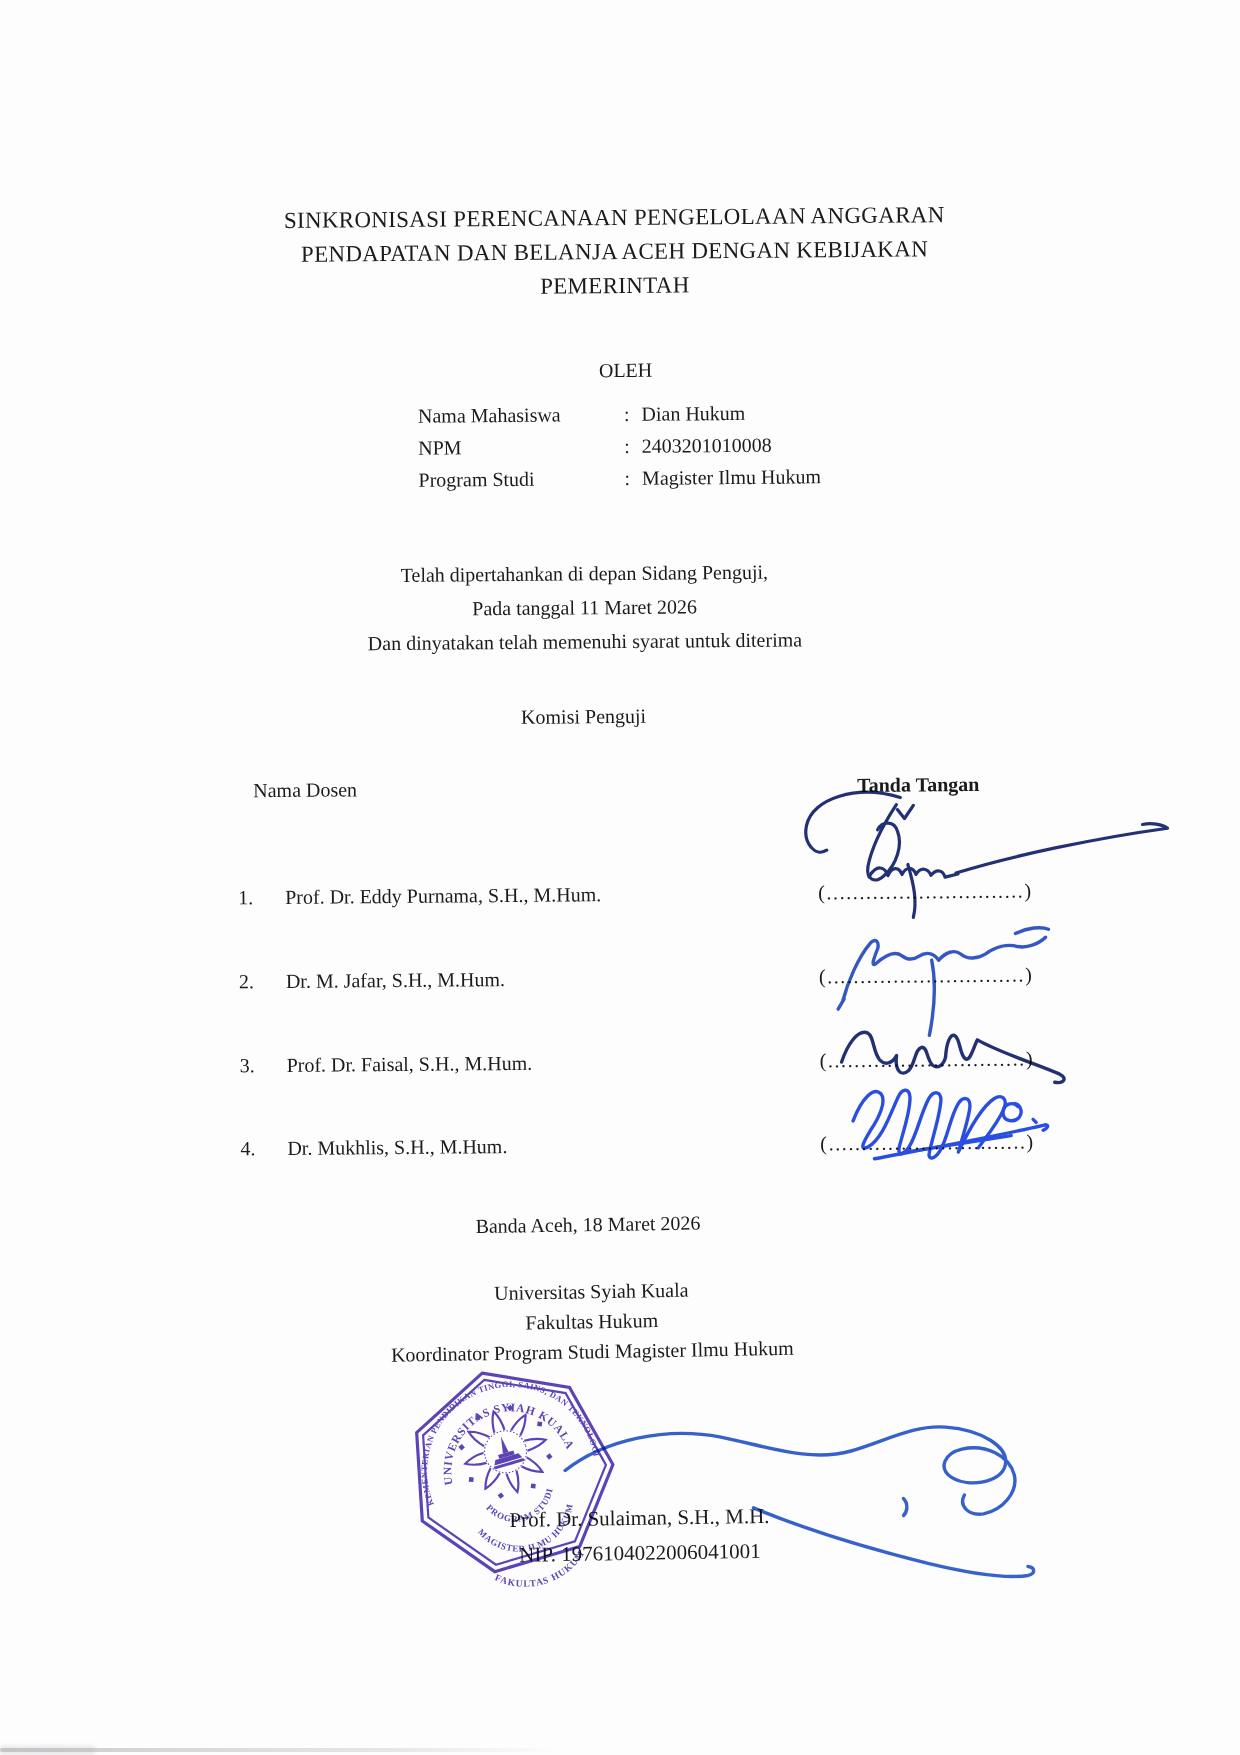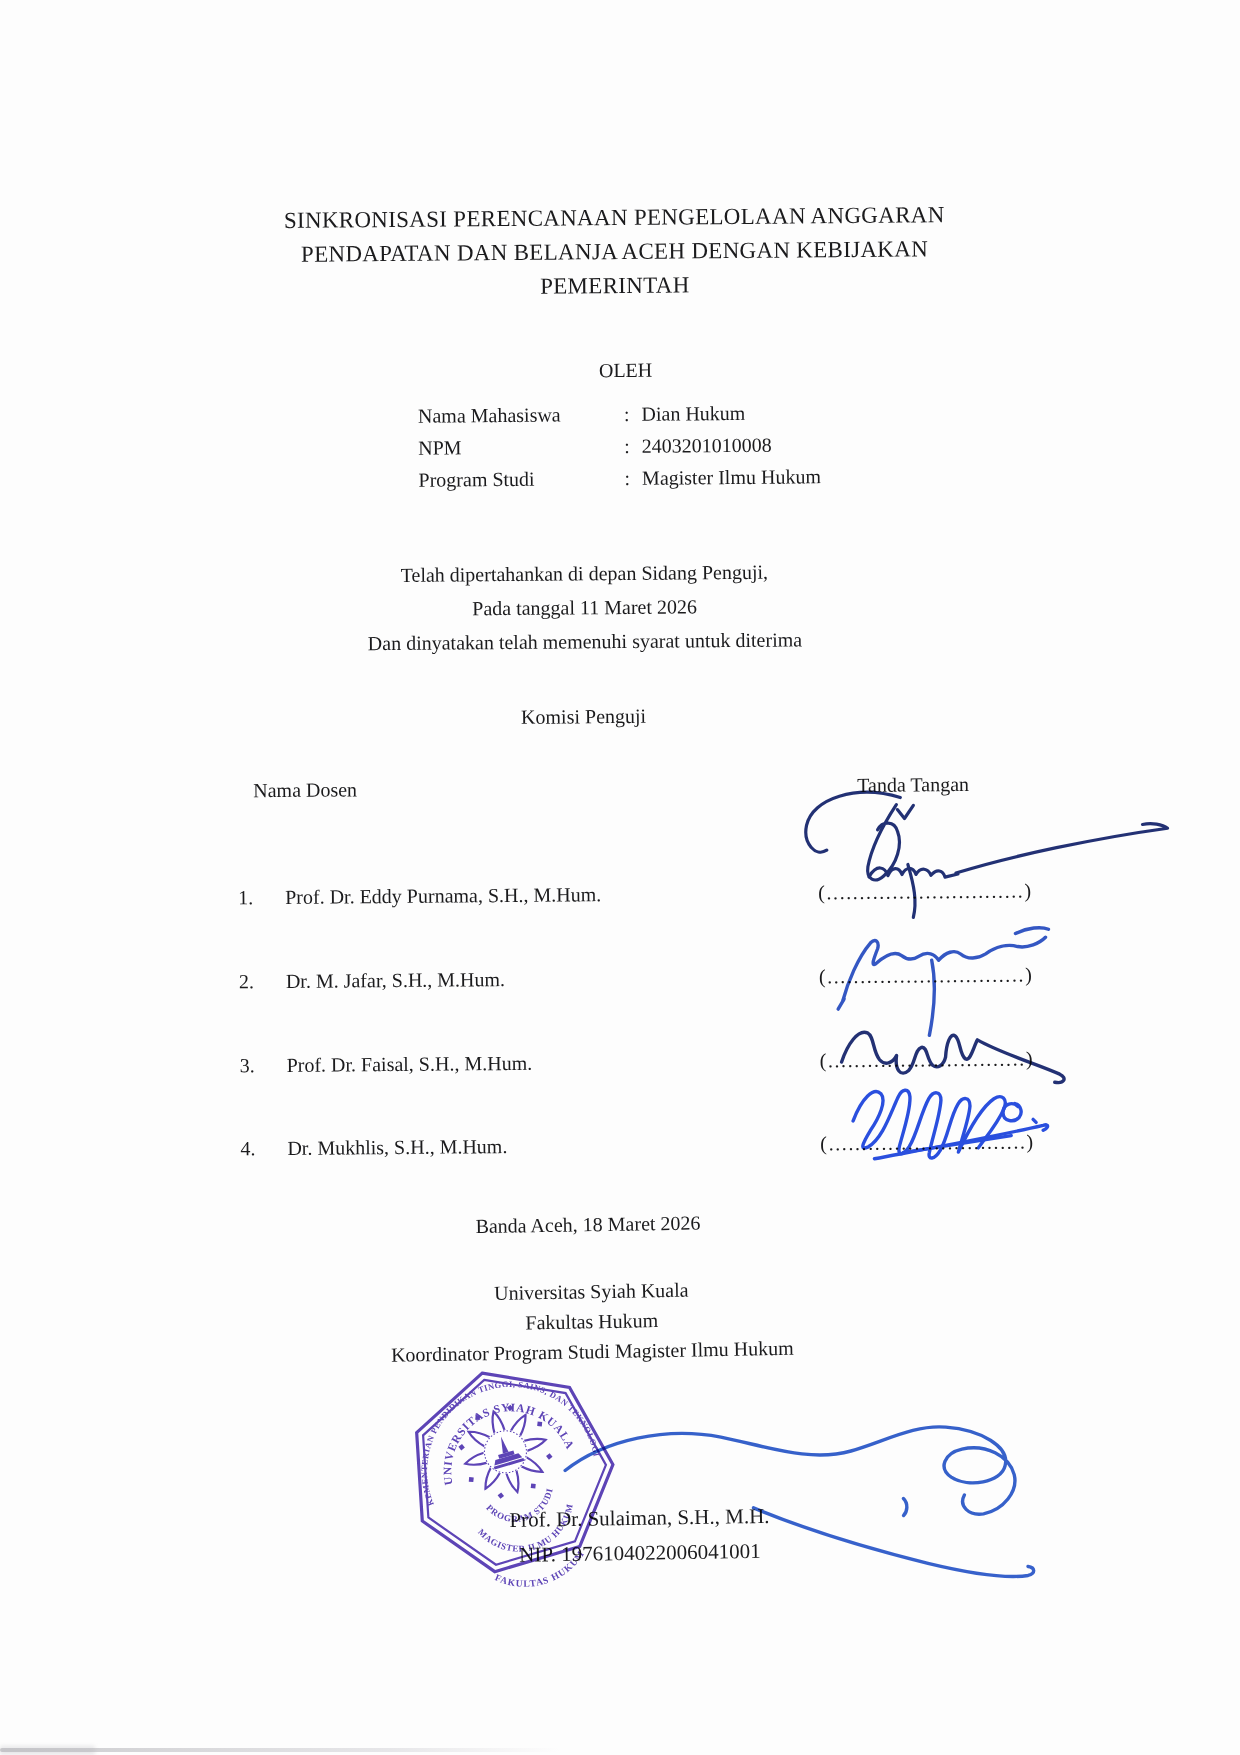--- a/index.html
+++ b/index.html
@@ -32,21 +32,21 @@
   .oleh{top:359px;font-size:20px;transform:translateX(10px);}
   .student{left:422px;top:403px;font-size:20px;}
   .s-row{display:flex;height:32px;align-items:baseline;}
   .s-label{display:inline-block;width:206px;}
   .s-sep{display:inline-block;}
   .s-val{display:inline-block;margin-left:12px;}
   .defense{top:556px;font-size:20px;line-height:34px;transform:translateX(-33px);}
   .defense span{display:block;}
   .komisi{top:705px;font-size:20px;transform:translateX(-35px);}
   .col-nama{left:228px;top:776px;font-size:20px;margin-left:26px;}
-  .col-ttd{left:858px;top:776px;font-size:20px;}
+  .col-ttd{left:858px;top:776px;font-size:20px;font-weight:bold;}
   .member-row{left:0;width:1240px;font-size:20px;}
   .m-no{position:absolute;left:238px;}
   .m-name{position:absolute;left:285px;}
   .m-sign{position:absolute;left:818px;letter-spacing:1.6px;white-space:nowrap;}
   .place-date{top:1213px;font-size:20px;transform:translateX(-35px) rotate(-0.4deg);}
   .institution{top:1276px;font-size:20px;line-height:30px;transform:translateX(-32px) rotate(-0.5deg);}
   .institution span{display:block;}
   .signer{top:1501px;font-size:21px;line-height:35px;transform:translateX(14px) rotate(-0.4deg);}
   .signer span{display:block;}
   .stamp-svg{left:380px;top:1358px;width:252px;height:232px;opacity:.9;mix-blend-mode:multiply;}

